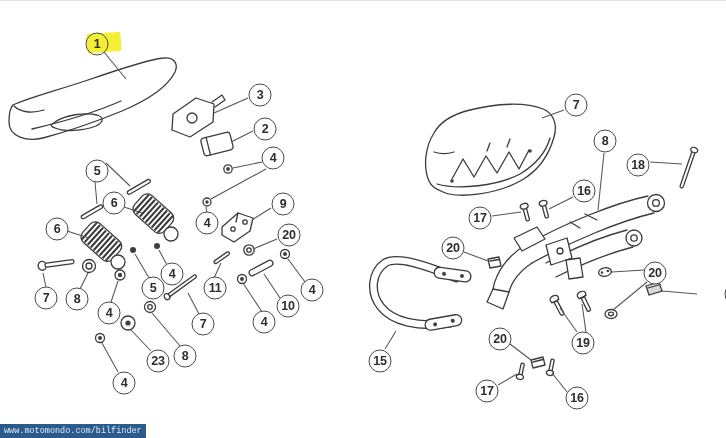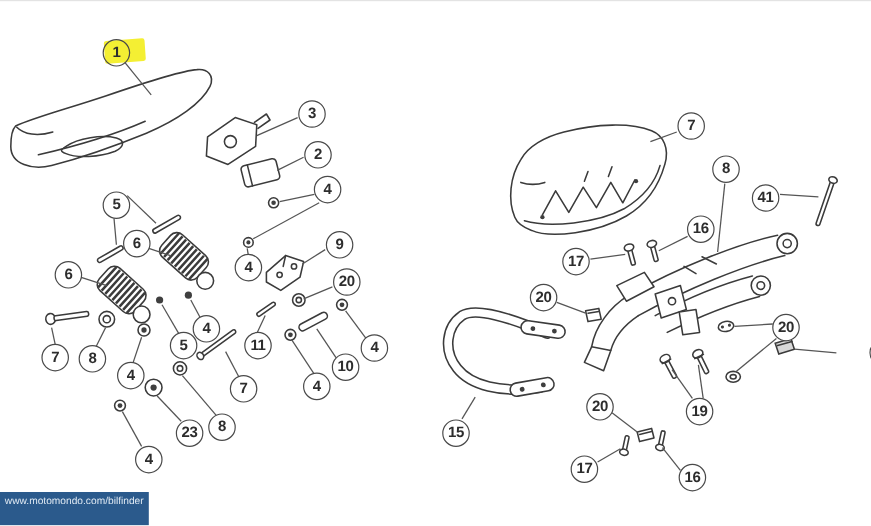--- a/index.html
+++ b/index.html
@@ -20,23 +20,23 @@
   }
   .callout{
     position:absolute;transform:translate(-50%,-50%);
     min-width:23px;height:23px;box-sizing:border-box;padding:0 3px;
     border:1.6px solid #4a4a4a;border-radius:50%;background:#fff;
     display:flex;align-items:center;justify-content:center;
     font-size:12.5px;font-weight:700;color:#2d2d2d;line-height:1;letter-spacing:-.3px;
   }
   .callout.hl{background:transparent;}
   .watermark{
-    position:absolute;left:0;bottom:0;height:28px;max-width:150px;
+    position:absolute;left:0;bottom:0;height:14px;max-width:150px;
     background:#2b5a8c;color:#dfe9f3;font-size:8.5px;line-height:14px;
-    padding:0 4px;white-space:nowrap;overflow:hidden;
+    padding:0 4px;white-space:nowrap;overflow:hidden;font-family:Liberation Mono, monospace;
   }
 </style>
 </head>
 <body>
 
 <div class="stage">
 
   <svg class="artwork" width="726" height="438" viewBox="0 0 726 438">
 
     <g>
@@ -311,21 +311,21 @@
   <div class="callout" style="left:46px;top:297px">7</div>
   <div class="callout" style="left:77px;top:298px">8</div>
   <div class="callout" style="left:109px;top:312px">4</div>
   <div class="callout" style="left:203px;top:323px">7</div>
   <div class="callout" style="left:158px;top:360px">23</div>
   <div class="callout" style="left:185px;top:355px">8</div>
   <div class="callout" style="left:124px;top:382px">4</div>
   <div class="callout" style="left:264px;top:321px">4</div>
   <div class="callout" style="left:576px;top:104px">7</div>
   <div class="callout" style="left:605px;top:140px">8</div>
-  <div class="callout" style="left:638px;top:164px">41</div>
+  <div class="callout" style="left:638px;top:164px">18</div>
   <div class="callout" style="left:584px;top:190px">16</div>
   <div class="callout" style="left:480px;top:217px">17</div>
   <div class="callout" style="left:453px;top:247px">20</div>
   <div class="callout" style="left:655px;top:272px">20</div>
   <div class="callout" style="left:736px;top:293px">21</div>
   <div class="callout" style="left:380px;top:360px">15</div>
   <div class="callout" style="left:500px;top:338px">20</div>
   <div class="callout" style="left:583px;top:342px">19</div>
   <div class="callout" style="left:487px;top:390px">17</div>
   <div class="callout" style="left:577px;top:397px">16</div>

